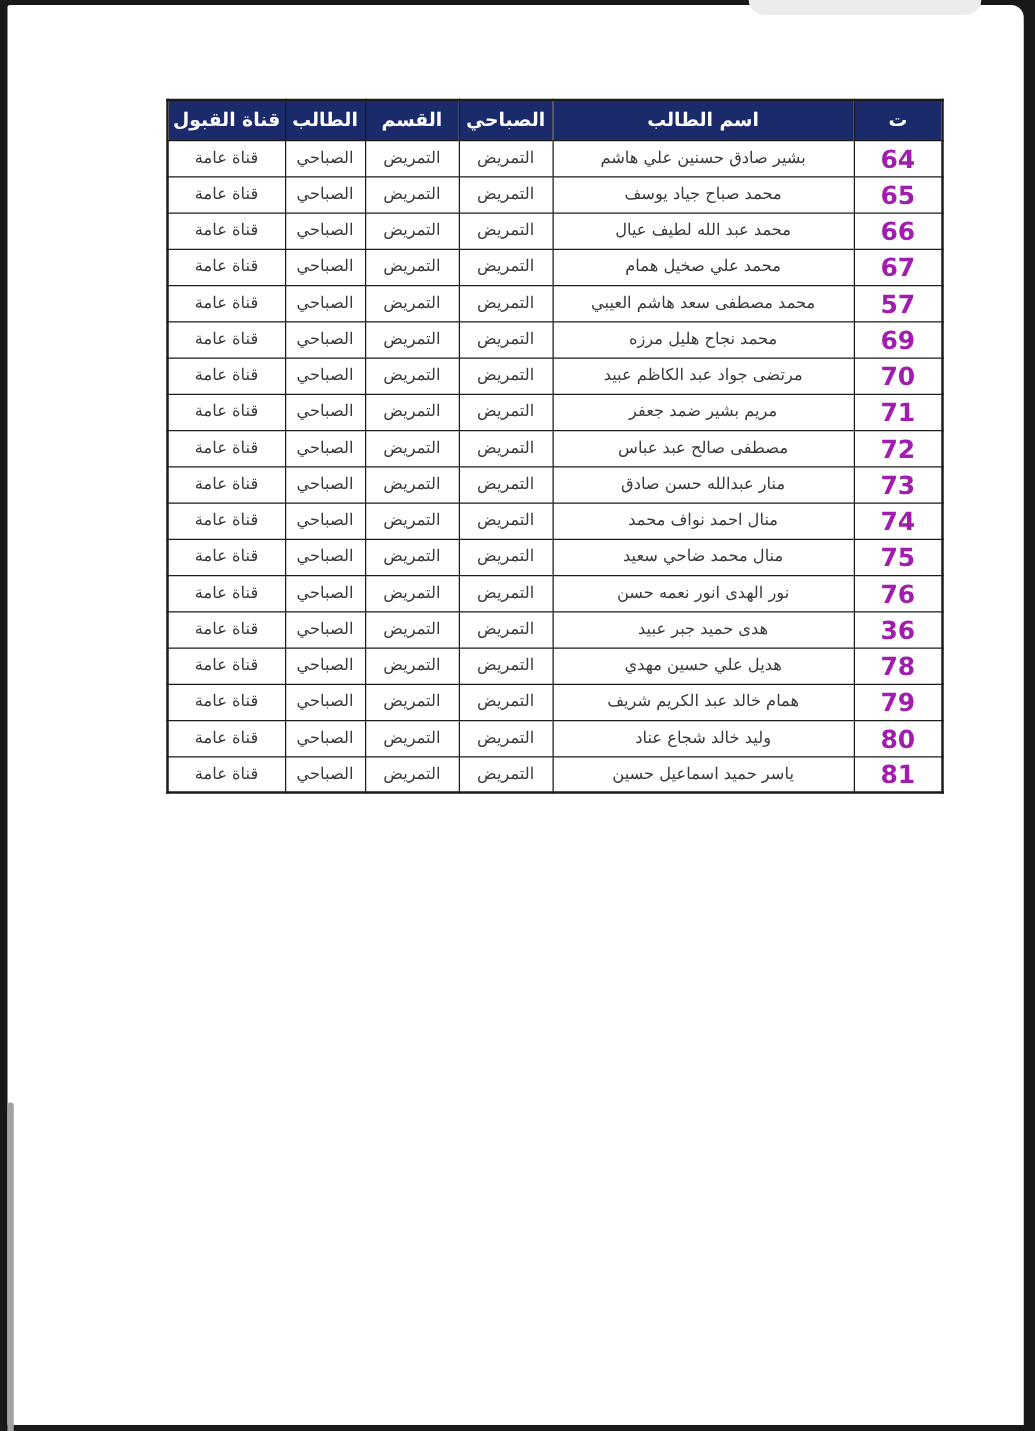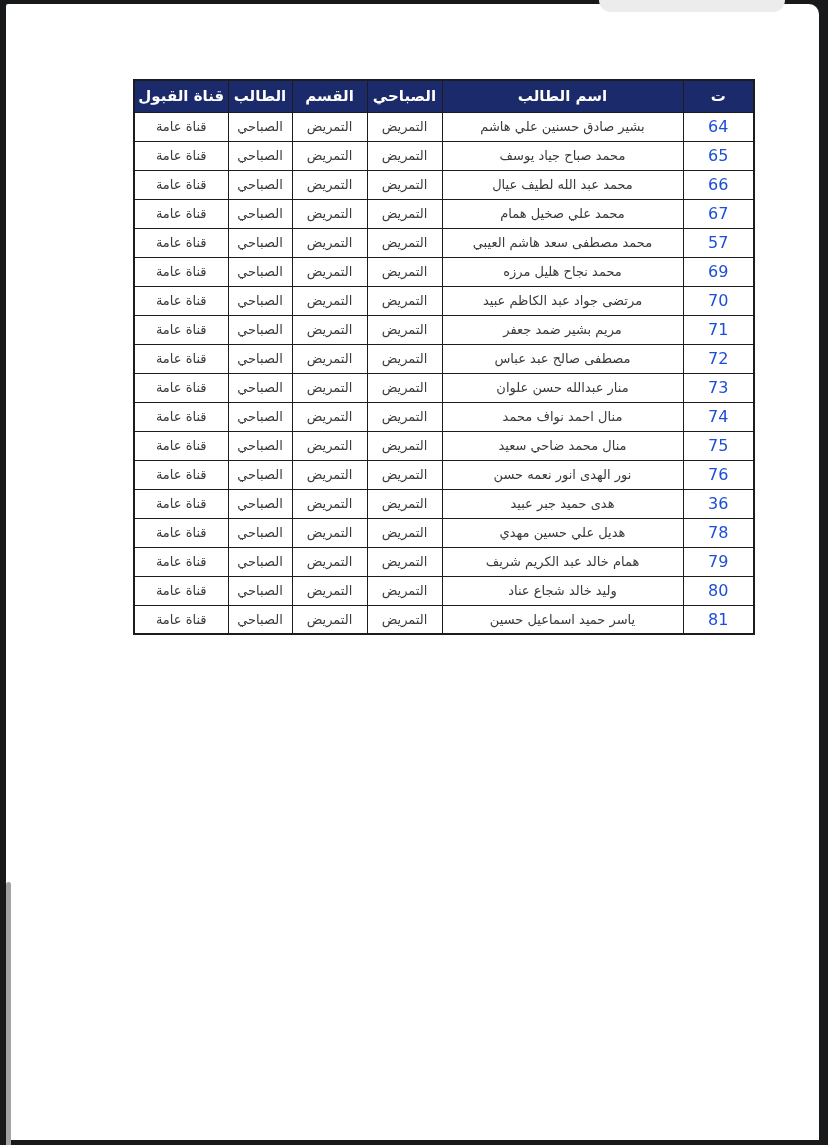--- a/index.html
+++ b/index.html
@@ -70,23 +70,23 @@
     font-weight: bold;
     height: 32px;
   }
   .doc-table tbody td {
     background: var(--page-bg);
     color: var(--cell-fg);
     font-size: 13px;
     height: 29px;
   }
   .doc-table tbody td.no {
-    font-size: 16px;
-    font-weight: 400;
-    color: #1d4ed8;
+    font-size: 20px;
+    font-weight: 700;
+    color: #a21caf;
   }
 </style>
 </head>
 <body>
 
 <div class="page">
   <table class="doc-table">
     <colgroup>
       <col style="width:71px">
       <col style="width:241px">
@@ -182,21 +182,21 @@
     <td class="no">72</td>
     <td>مصطفى صالح عبد عباس</td>
     <td>التمريض</td>
     <td>التمريض</td>
     <td>الصباحي</td>
     <td>قناة عامة</td>
   </tr>
 
   <tr>
     <td class="no">73</td>
-    <td>منار عبدالله حسن علوان</td>
+    <td>منار عبدالله حسن صادق</td>
     <td>التمريض</td>
     <td>التمريض</td>
     <td>الصباحي</td>
     <td>قناة عامة</td>
   </tr>
 
   <tr>
     <td class="no">74</td>
     <td>منال احمد نواف محمد</td>
     <td>التمريض</td>

